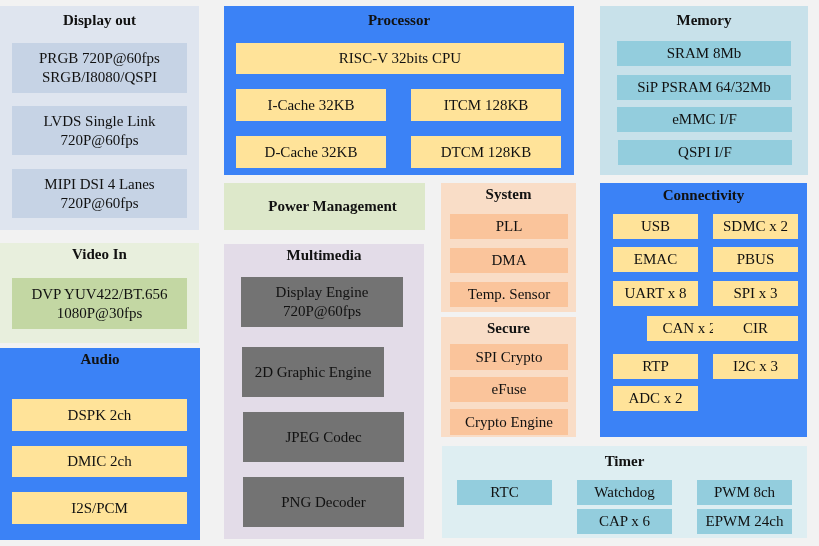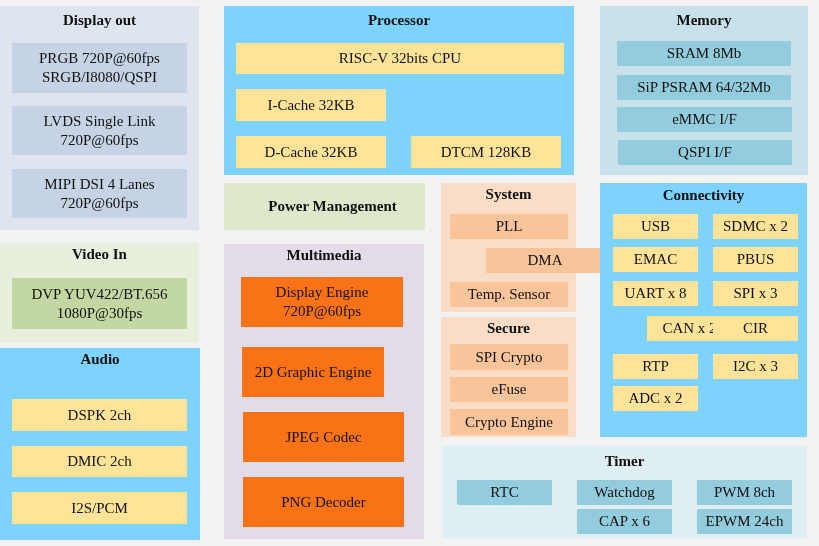--- a/index.html
+++ b/index.html
@@ -18,24 +18,24 @@
     position: absolute; box-sizing: border-box;
     display: flex; align-items: center; justify-content: center;
     text-align: center; font-size: 15px; line-height: 19px;
     white-space: pre-line;
   }
   
   .g-blue   { background: #dfe5ef; }
   .b-blue   { background: #c6d3e5; }
   .g-green  { background: #e8efdd; }
   .b-green  { background: #c3d7a3; }
-  .g-yellow { background: #7dd3fc; }
+  .g-yellow { background: #3b82f6; }
   .b-yellow { background: #ffe399; }
   .g-purple { background: #e3dce8; }
-  .b-purple { background: #f97316; }
+  .b-purple { background: #737373; }
   .g-orange { background: #f9ddc7; }
   .b-orange { background: #fac49b; }
   .g-cyan   { background: #c8e1ea; }
   .b-cyan   { background: #93cddd; }
   .g-lcyan  { background: #deeef2; }
   .g-pm     { background: #dde8ca; }
 </style>
 </head>
 <body>
 
@@ -59,41 +59,42 @@
   <div class="gtitle" style="top:3px;">Audio</div>
   <div class="blk b-yellow" style="left:12px;top:51px;width:175px;height:32px;">DSPK 2ch</div>
   <div class="blk b-yellow" style="left:12px;top:98px;width:175px;height:31px;">DMIC 2ch</div>
   <div class="blk b-yellow" style="left:12px;top:144px;width:175px;height:32px;">I2S/PCM</div>
 </div>
 
 <div class="group g-yellow" style="left:224px;top:6px;width:350px;height:169px;">
   <div class="gtitle" style="top:6px;">Processor</div>
   <div class="blk b-yellow" style="left:12px;top:37px;width:328px;height:31px;">RISC-V 32bits CPU</div>
   <div class="blk b-yellow" style="left:12px;top:83px;width:150px;height:32px;">I-Cache 32KB</div>
+  <div class="blk b-yellow" style="left:187px;top:83px;width:150px;height:32px;">ITCM 128KB</div>
   <div class="blk b-yellow" style="left:12px;top:130px;width:150px;height:32px;">D-Cache 32KB</div>
   <div class="blk b-yellow" style="left:187px;top:130px;width:150px;height:32px;">DTCM 128KB</div>
 </div>
 
 <div class="group g-pm" style="left:224px;top:183px;width:201px;height:47px;display:flex;align-items:center;justify-content:center;">
   <div style="font-weight:bold;font-size:15px;">Power Management</div>
 </div>
 
 <div class="group g-purple" style="left:224px;top:244px;width:200px;height:295px;">
   <div class="gtitle" style="top:3px;">Multimedia</div>
   <div class="blk b-purple" style="left:17px;top:33px;width:162px;height:50px;">Display Engine
 720P@60fps</div>
   <div class="blk b-purple" style="left:18px;top:103px;width:142px;height:50px;">2D Graphic Engine</div>
   <div class="blk b-purple" style="left:19px;top:168px;width:161px;height:50px;">JPEG Codec</div>
   <div class="blk b-purple" style="left:19px;top:233px;width:161px;height:50px;">PNG Decoder</div>
 </div>
 
 <div class="group g-orange" style="left:441px;top:183px;width:135px;height:129px;">
   <div class="gtitle" style="top:3px;">System</div>
   <div class="blk b-orange" style="left:9px;top:31px;width:118px;height:25px;">PLL</div>
-  <div class="blk b-orange" style="left:9px;top:65px;width:118px;height:25px;margin-left:36px;">DMA</div>
+  <div class="blk b-orange" style="left:9px;top:65px;width:118px;height:25px;">DMA</div>
   <div class="blk b-orange" style="left:9px;top:99px;width:118px;height:25px;">Temp. Sensor</div>
 </div>
 
 <div class="group g-orange" style="left:441px;top:317px;width:135px;height:120px;">
   <div class="gtitle" style="top:3px;">Secure</div>
   <div class="blk b-orange" style="left:9px;top:27px;width:118px;height:26px;">SPI Crypto</div>
   <div class="blk b-orange" style="left:9px;top:60px;width:118px;height:25px;">eFuse</div>
   <div class="blk b-orange" style="left:9px;top:92px;width:118px;height:26px;">Crypto Engine</div>
 </div>
 

